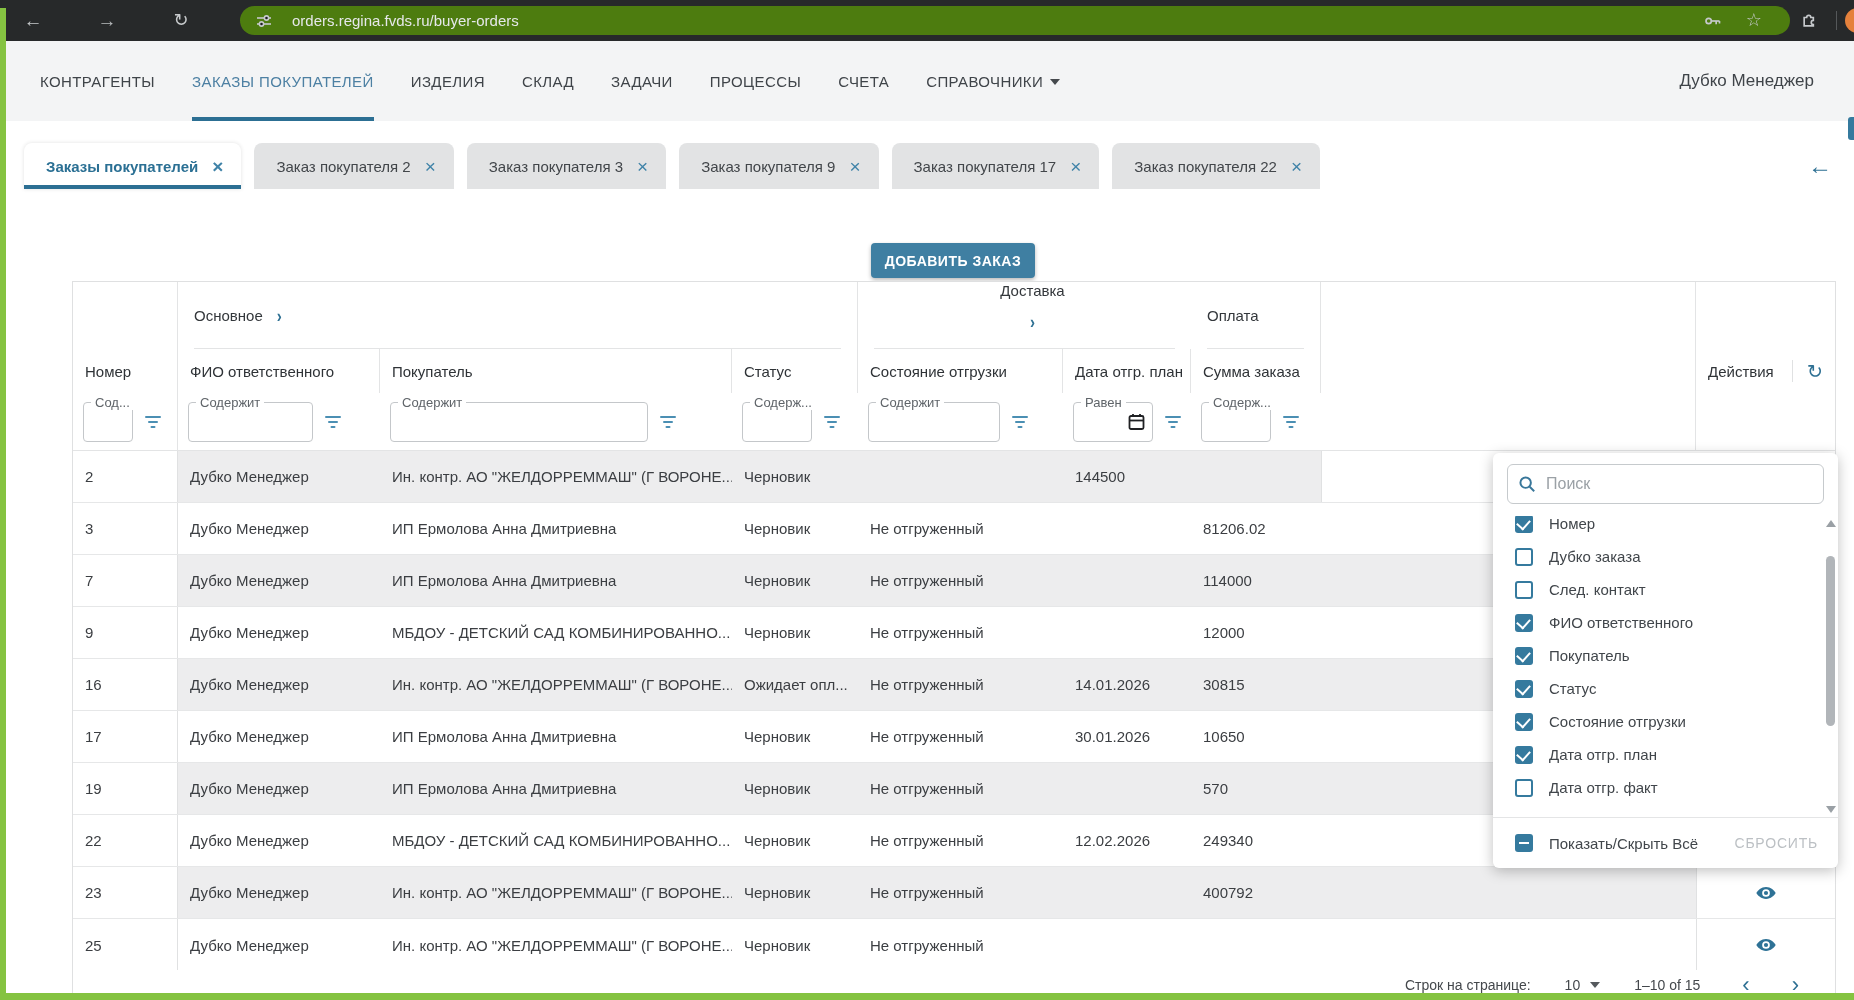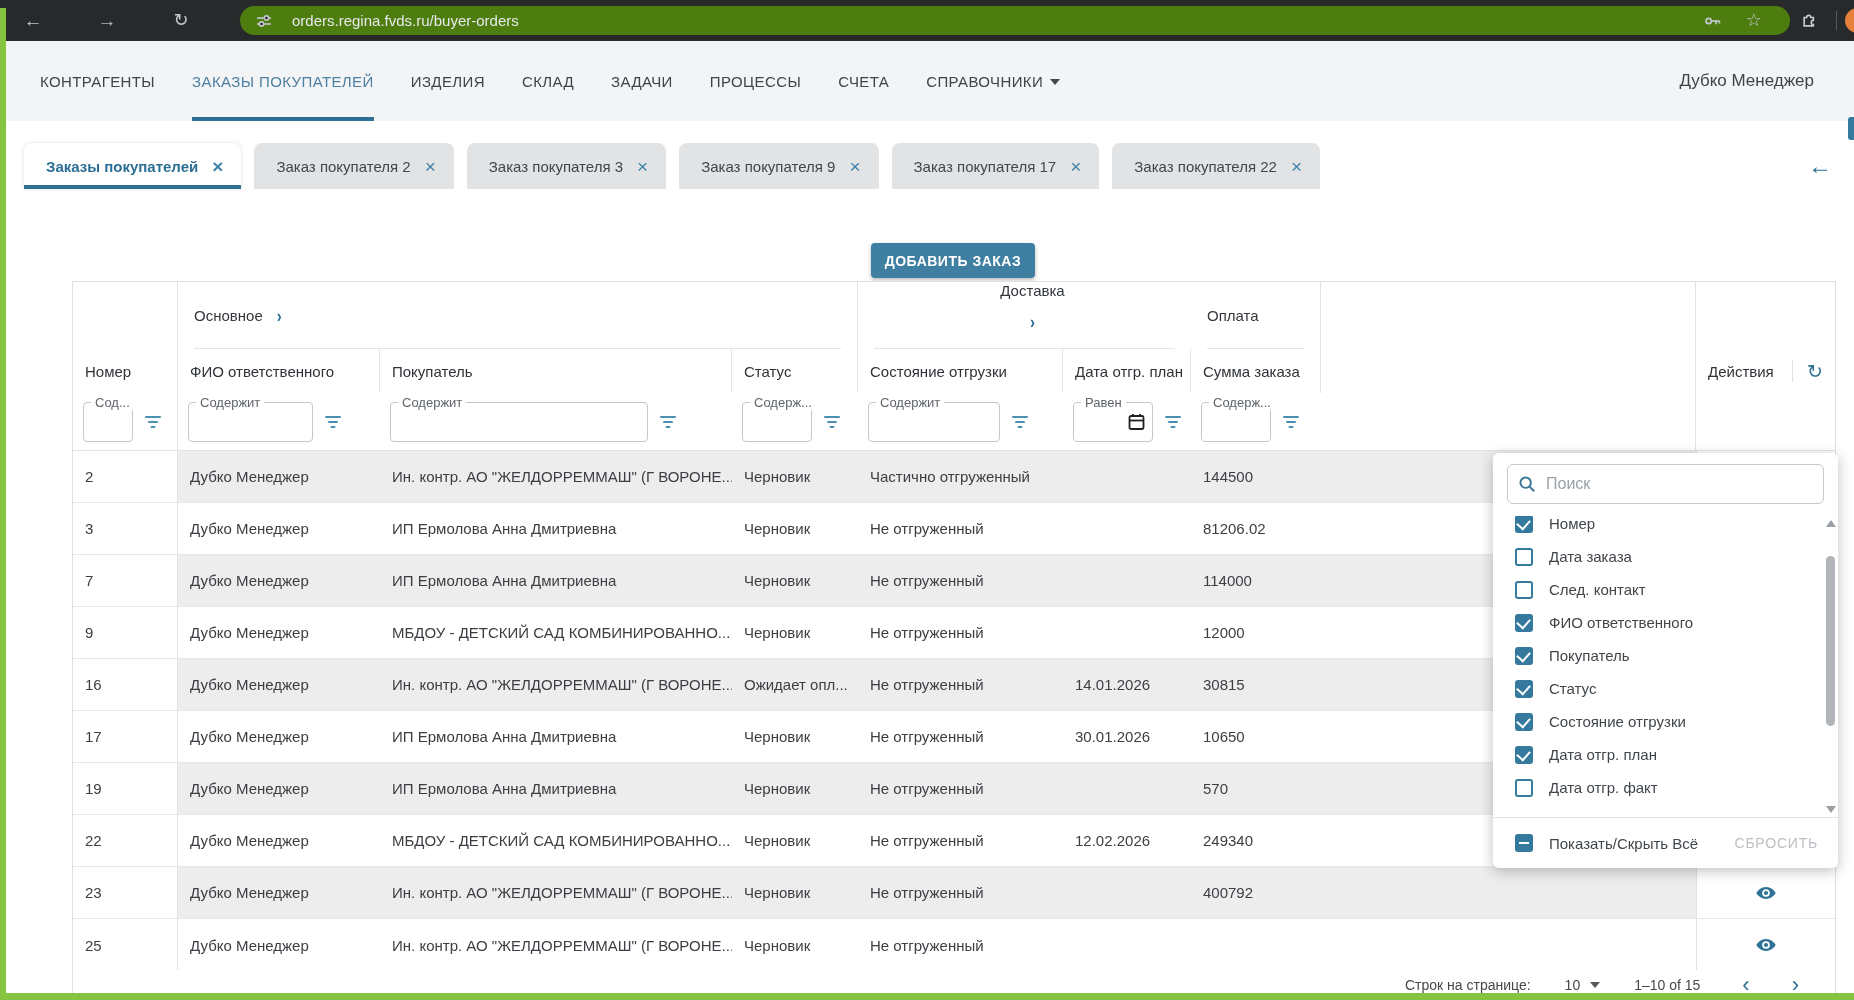--- a/index.html
+++ b/index.html
@@ -314,21 +314,20 @@
       </div>
       <div style="border-right:1px solid #e3e4e5;"></div>
       <div></div>
     </div>
 
     <div class="t-grid t-body-row zebra">
       <div class="c-num">2</div>
       <div>Дубко Менеджер</div>
       <div>Ин. контр. АО "ЖЕЛДОРРЕММАШ" (Г ВОРОНЕ...</div>
       <div>Черновик</div>
-      <div>Частично отгруженный</div>
       <div></div>
       <div>144500</div>
       <div></div>
       <div class="c-act">
           <span class="eye-btn">
             <svg width="22" height="22" viewBox="0 0 24 24">
               <path fill="#2e7296" d="M12 5.5C6.8 5.5 2.9 9.4 1.5 12c1.4 2.6 5.3 6.5 10.5 6.5s9.1-3.9 10.5-6.5C21.1 9.4 17.2 5.5 12 5.5z"></path>
               <circle cx="12" cy="12" r="4.2" fill="#fff"></circle>
               <circle cx="12" cy="12" r="2.3" fill="#2e7296"></circle>
             </svg>
@@ -531,21 +530,21 @@
       </span>
       <input type="text" placeholder="Поиск" style="">
     </div>
     <div class="panel-list">
       <div class="panel-item">
         <span class="cb on"></span>
         <span>Номер</span>
       </div>
       <div class="panel-item">
         <span class="cb off"></span>
-        <span>Дата заказа</span>
+        <span>Дубко заказа</span>
       </div>
       <div class="panel-item">
         <span class="cb off"></span>
         <span>След. контакт</span>
       </div>
       <div class="panel-item">
         <span class="cb on"></span>
         <span>ФИО ответственного</span>
       </div>
       <div class="panel-item">

